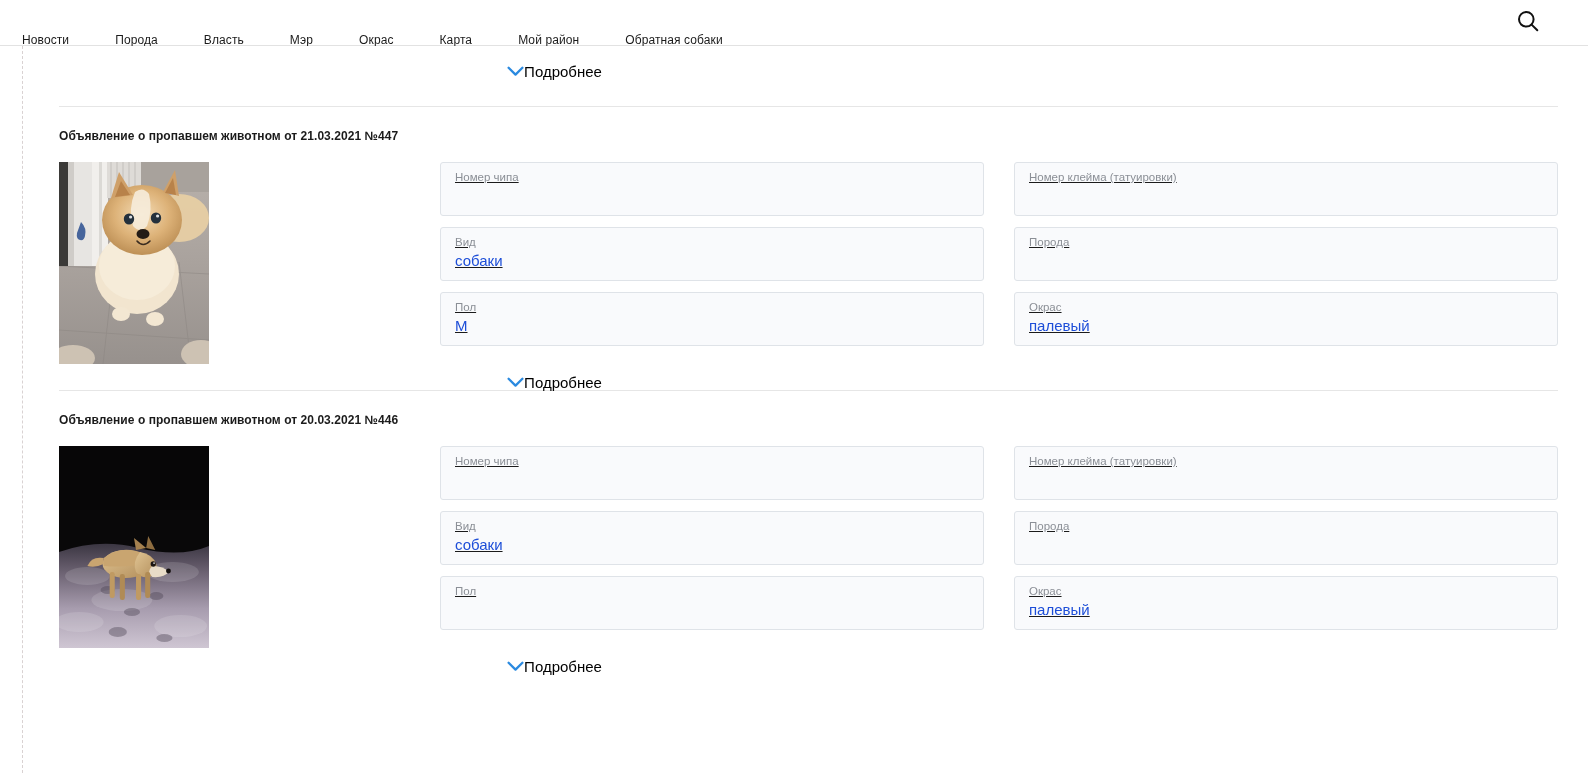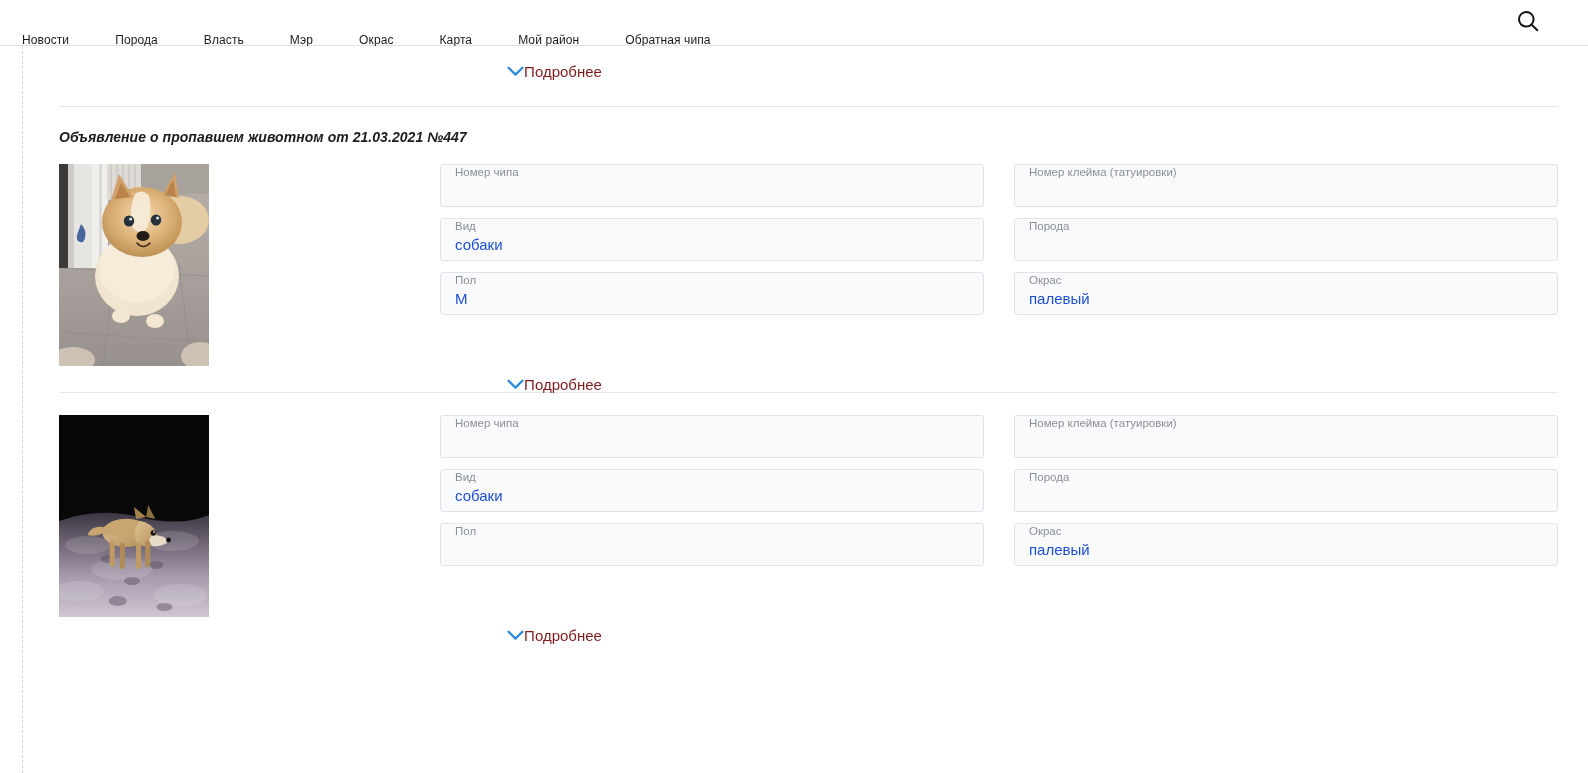--- a/index.html
+++ b/index.html
@@ -87,43 +87,42 @@
 
   .more-row {
     display: flex;
     justify-content: center;
     align-items: center;
     padding-right: 508px;
   }
   .more-link {
     display: inline-flex;
     align-items: center;
-    color: #7f1d1d;
+    color: #000000;
     font-size: 15px;
     cursor: pointer;
     text-decoration: none;
     line-height: 1;
   }
   .chev { display: block; flex: 0 0 auto; }
 
   .divider {
     height: 1px;
     background: #e6e6e6;
     margin: 0;
   }
 
   
   .card { padding-top: 22px; }
   .card-title {
-    font-size: 14px;
+    font-size: 12px;
     font-weight: bold;
     color: #1b1b1b;
     margin: 0 0 19px 0;
     letter-spacing: 0.05px;
-    font-style: italic;
   }
   .card-body {
     display: flex;
     align-items: flex-start;
   }
   .photo-col {
     flex: 0 0 381px;
   }
   .photo {
     width: 150px;
@@ -141,24 +140,25 @@
     display: grid;
     grid-template-columns: 1fr 1fr;
     column-gap: 30px;
     row-gap: 11px;
     align-content: start;
   }
   .field {
     background: #f9fafc;
     border: 1px solid #dfe3e8;
     border-radius: 3px;
-    height: 43px;
-    padding: 0 14px 0 14px;
+    height: 54px;
+    padding: 7px 14px 0 14px;
     cursor: text;
     overflow: hidden;
+    text-decoration: underline;
   }
   .field-label {
     display: block;
     font-size: 11.5px;
     color: #8b8f96;
     line-height: 14px;
     white-space: nowrap;
   }
   .field-value {
     display: block;
@@ -181,21 +181,21 @@
 
 <nav class="topnav">
   <div class="nav-items">
     <a class="nav-item" href="#">Новости</a>
     <a class="nav-item" href="#">Порода</a>
     <a class="nav-item" href="#">Власть</a>
     <a class="nav-item" href="#">Мэр</a>
     <a class="nav-item" href="#">Окрас</a>
     <a class="nav-item" href="#">Карта</a>
     <a class="nav-item" href="#">Мой район</a>
-    <a class="nav-item" href="#">Обратная чипа</a>
+    <a class="nav-item" href="#">Обратная собаки</a>
   </div>
   <button class="search-btn">
     <span>
       <svg width="26" height="26" viewBox="0 0 26 26" fill="none" xmlns="http://www.w3.org/2000/svg">
         <circle cx="11.3" cy="11.3" r="7.3" stroke="#111111" stroke-width="2"></circle>
         <line x1="16.6" y1="16.6" x2="22.3" y2="22.3" stroke="#111111" stroke-width="2" stroke-linecap="round"></line>
       </svg>
     </span>
   </button>
 </nav>
@@ -336,20 +336,21 @@
             </span>
             <span>Подробнее</span>
           </a>
         </div>
       </div>
     </section>
 
     <div class="divider"></div>
 
     <section class="card">
+      <h2 class="card-title">Объявление о пропавшем животном от 20.03.2021 №446</h2>
 
       <div class="card-body">
         <div class="photo-col">
           <div class="photo">
             <svg viewBox="0 0 148 202" xmlns="http://www.w3.org/2000/svg" preserveAspectRatio="none">
               <defs>
                 <linearGradient id="snow2" x1="0" y1="0" x2="0" y2="1">
                   <stop offset="0%" stop-color="#3b3642"></stop>
                   <stop offset="28%" stop-color="#6d6373"></stop>
                   <stop offset="62%" stop-color="#a79cae"></stop>

